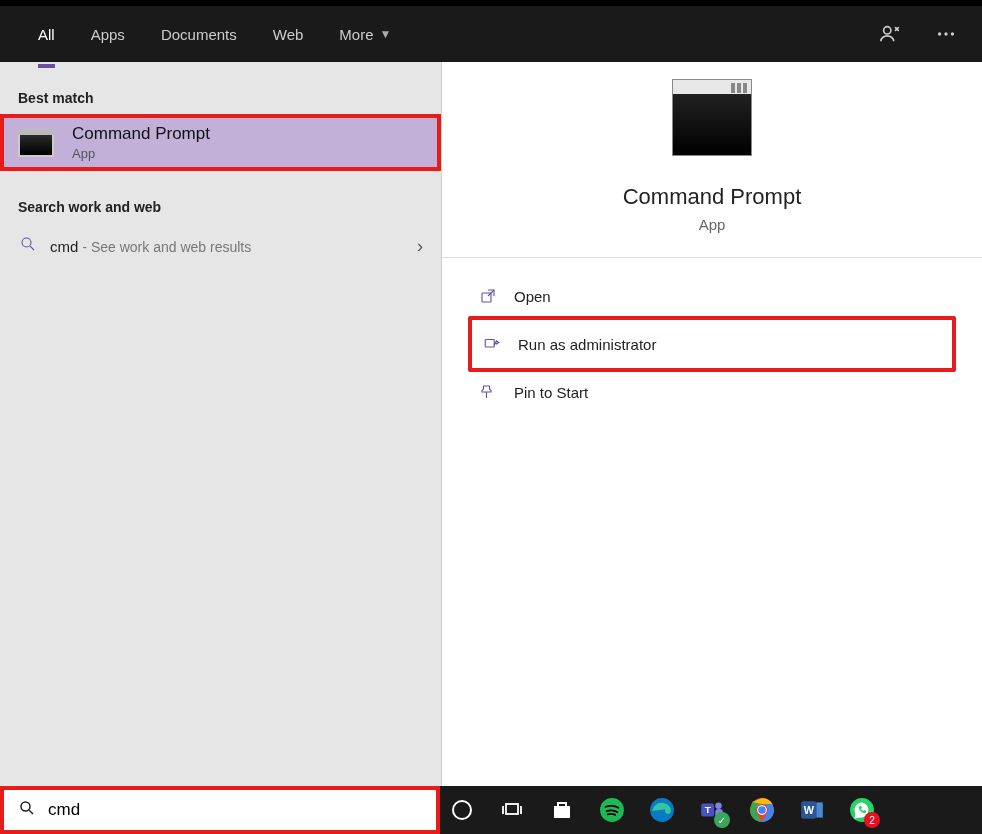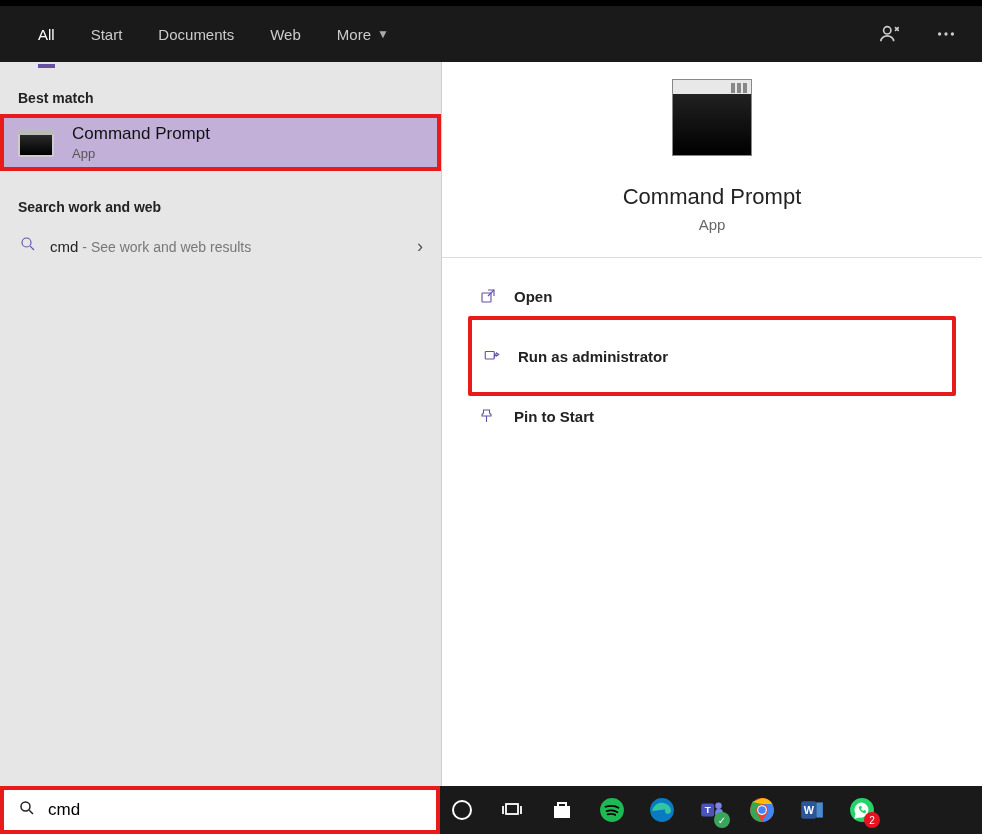--- a/index.html
+++ b/index.html
@@ -145,21 +145,21 @@
     }
     .big-icon::after {
       content:"";
       position:absolute;
       top:-10px; right:2px;
       width:18px; height:10px;
       background:repeating-linear-gradient(90deg,#888,#888 4px,#e8e8e8 4px,#e8e8e8 6px);
     }
     .preview-title { font-size: 22px; color:#222; margin-top: 28px; }
     .preview-sub { font-size:15px; color:#666; margin-top:6px; }
-    .actions { padding: 18px 30px; display:flex; flex-direction:column; gap:4px;font-weight:bold;}
+    .actions { padding: 18px 30px; display:flex; flex-direction:column; gap:4px;}
     .action-row {
       display:flex;
       align-items:center;
       gap:16px;
       padding: 10px 6px;
       font-size:15px;
       color:#222;
       cursor:pointer;
       position:relative;
       border-radius:2px;
@@ -167,21 +167,21 @@
     .act-icon {
       width:20px; height:20px;
       display:flex; align-items:center; justify-content:center;
       color:#6650a4;
       flex-shrink:0;
     }
     .act-icon svg, .lead svg { width:18px; height:18px; stroke:#6650a4; fill:none; stroke-width:1.5;}
     .highlight-red-action {
       border: 4px solid #e81b1b;
       margin: -4px;
-      padding: 26px 10px;
+      padding: 14px 10px;
     }
     .search-bar {
       position:absolute;
       left:0; bottom:0;
       width: 440px;
       height: 48px;
       background:#fff;
       border: 4px solid #e81b1b;
       display:flex;
       align-items:center;
@@ -227,21 +227,21 @@
 
 <div class="topbar">
   <div class="topbar-seg"></div>
 </div>
 
 <div class="header">
   <div class="tab active">
       <span>All</span>
     </div>
   <div class="tab">
-      <span>Start</span>
+      <span>Apps</span>
     </div>
   <div class="tab">
       <span>Documents</span>
     </div>
   <div class="tab">
       <span>Web</span>
     </div>
   <div class="tab">
       <span>More</span>
       <span class="chev">▼</span>

